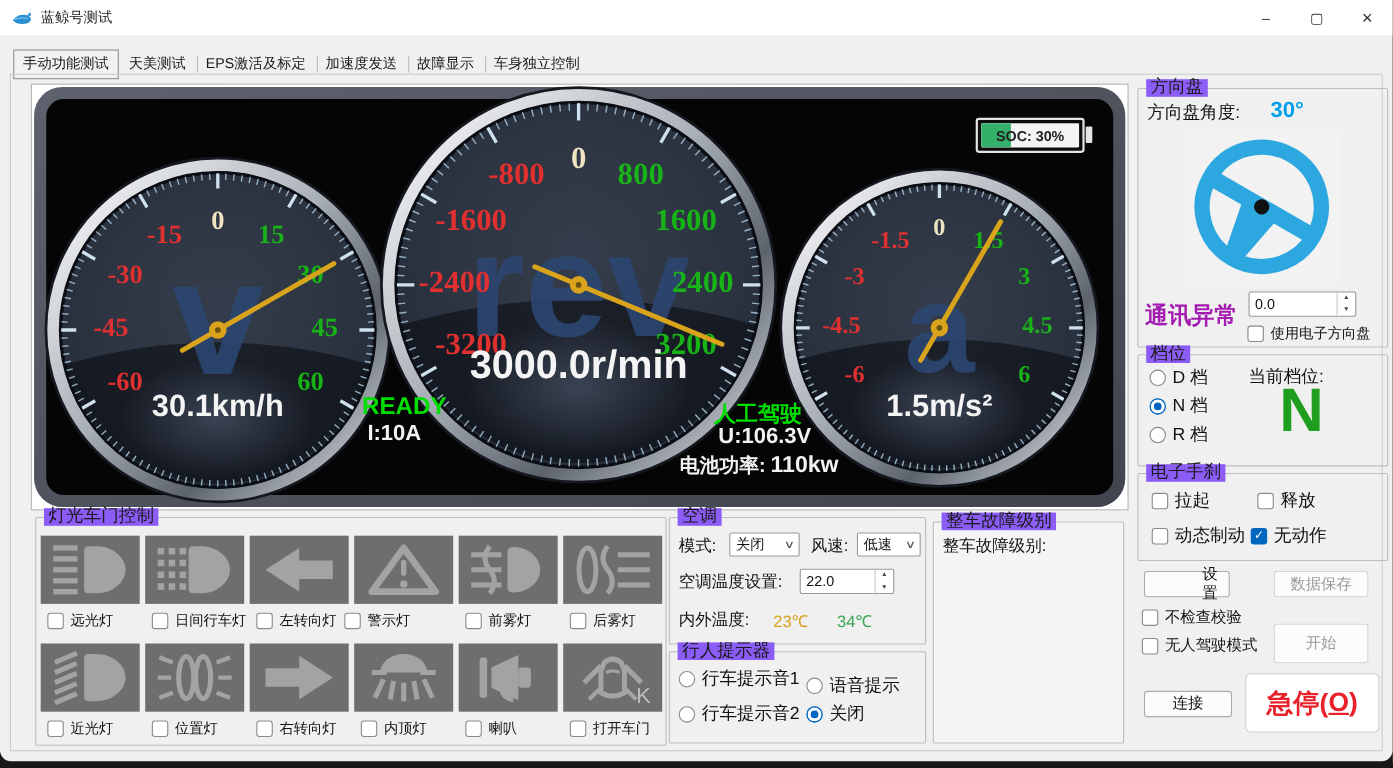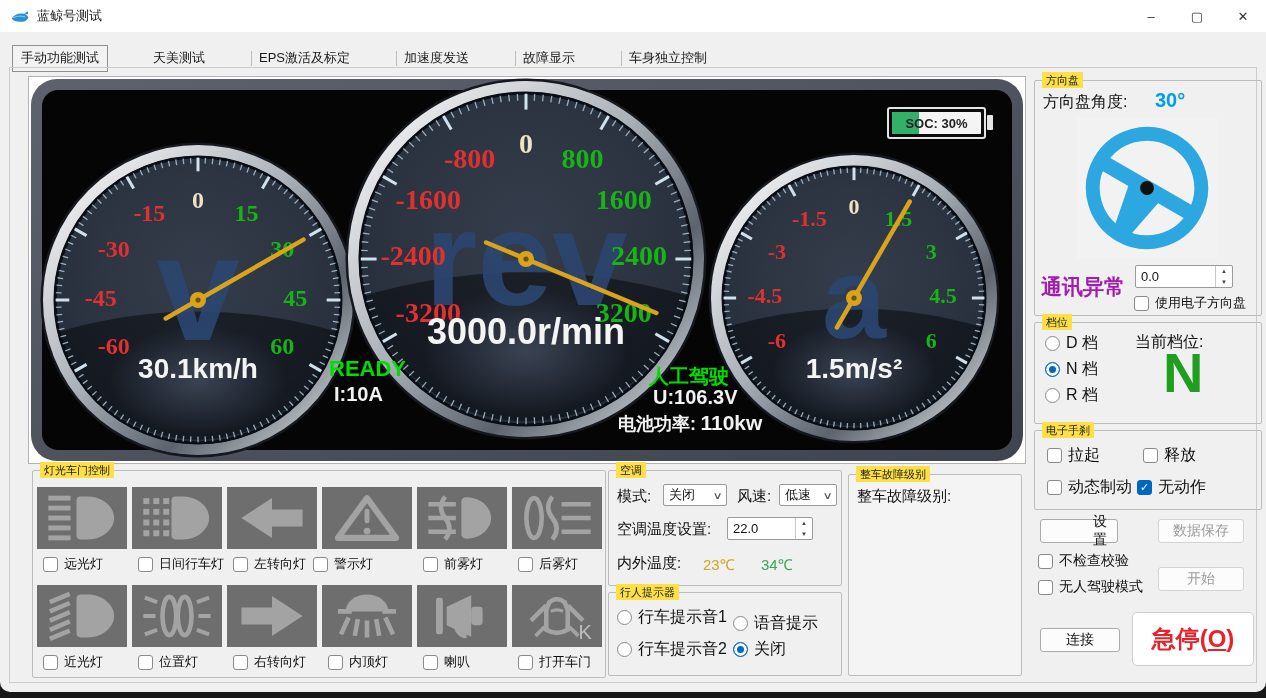--- a/index.html
+++ b/index.html
@@ -7,42 +7,42 @@
   .window{position:absolute;left:0;top:0;width:1266px;height:692px;background:#f0f0f0;
     border-radius:0 0 10px 10px;overflow:hidden;}
   
   .titlebar{position:absolute;left:0;top:0;width:100%;height:32px;background:#ffffff;display:flex;align-items:center;}
   .app-icon{margin-left:10px;width:20px;height:16px;display:inline-flex;}
   .title{margin-left:7px;font-size:13px;color:#1a1a1a;}
   .win-btns{position:absolute;right:0;top:0;height:32px;display:flex;}
   .win-btn{width:46px;height:32px;display:flex;align-items:center;justify-content:center;
     font-size:13px;color:#333;cursor:default;}
   
-  .tabbar{position:absolute;left:12px;top:45px;display:flex;align-items:center;gap:36px;}
+  .tabbar{position:absolute;left:12px;top:45px;display:flex;align-items:center;}
   .tab{position:relative;padding:3px 8px 4px 8px;font-size:13px;color:#1a1a1a;border:1px solid transparent;}
   .tab.active{border:1px solid #8f8f8f;background:#f2f2f2;}
   .tab:not(.active)+.tab:not(.active)::before{content:'';position:absolute;left:0;top:5px;bottom:5px;width:1px;background:#bdbdbd;}
   .pane{position:absolute;left:9px;top:67px;width:1246px;height:614px;border:1px solid #cccccc;}
   
   .dash{position:absolute;left:28px;top:76px;width:996px;height:386px;background:#ffffff;border:1px solid #b3b3b3;}
   .dash-frame{position:absolute;left:2px;top:2px;right:2px;bottom:2px;border-radius:26px;
     background:linear-gradient(160deg,#5d626e 0%,#4b505b 60%,#3f444e 100%);}
   .dash-inner{position:absolute;left:13px;top:13px;right:13px;bottom:13px;border-radius:16px;background:#050505;}
   .dash svg.gsvg{position:absolute;left:0;top:0;}
   .dstat{position:absolute;white-space:nowrap;}
   .soc{position:absolute;left:858px;top:30px;width:106px;height:32px;}
   .soc-body{position:absolute;left:0;top:0;right:7px;bottom:0;border:2px solid #e4e4e4;border-radius:3px;background:#0c0c0c;}
   .soc-inner{position:absolute;left:3px;top:3px;right:3px;bottom:3px;background:#f4f4f4;border-radius:1px;overflow:hidden;}
   .soc-fill{position:absolute;left:0;top:0;bottom:0;background:#33b06a;}
   .soc-text{position:absolute;left:0;top:0;right:0;bottom:0;display:flex;align-items:center;justify-content:center;
     font-size:13px;font-weight:bold;color:#222;}
   .soc-nub{position:absolute;right:0;top:8px;width:6px;height:15px;background:#e4e4e4;border-radius:1px;}
   
   .gbox{position:absolute;border:1px solid #bdbdbd;border-radius:2px;}
-  .gb-title{position:absolute;top:-9px;left:7px;background:#fde047;padding:0 4px;font-size:11px;color:#1a1a1a;line-height:16px;}
+  .gb-title{position:absolute;top:-9px;left:7px;background:#8b5cf6;padding:0 4px;font-size:16px;color:#1a1a1a;line-height:16px;}
   
   .tg{display:inline-flex;align-items:center;gap:6px;font-size:14px;color:#111;position:absolute;white-space:nowrap;}
   .tg .mark{width:15px;height:15px;border:1px solid #8a8a8a;background:#fff;box-sizing:border-box;
     display:flex;align-items:center;justify-content:center;font-size:11px;line-height:1;color:#fff;flex:0 0 15px;}
   .tg.cb .mark{border-radius:3px;}
   .tg.rd .mark{border-radius:50%;}
   .tg.cb.on .mark{background:#0067c0;border-color:#0067c0;}
   .tg.rd.on .mark{background:#0067c0;border-color:#0067c0;box-shadow:inset 0 0 0 3px #fff;}
   .tg.big{font-size:16px;}
   .tg.sm{font-size:13px;}
@@ -857,21 +857,21 @@
         <label class="tg cb on big" style="left: 102px; top: 46px;">
           <span class="mark">✓</span>
           <span>无动作</span>
         </label>
       </div>
   </div>
 
   <button class="btn" style="left:1040px;top:519px;width:78px;height:24px;padding-left:48px;">设置</button>
   <button class="btn dis" style="left:1158px;top:519px;width:86px;height:24px;">数据保存</button>
   <div id="misc-cb-slot"></div>
-  <button class="btn dis" style="left:1158px;top:567px;width:86px;height:24px;">开始</button>
+  <button class="btn dis" style="left:1158px;top:567px;width:86px;height:36px;">开始</button>
   <button class="btn" style="left:1040px;top:628px;width:80px;height:24px;">连接</button>
   <button class="estop" style="left:1132px;top:612px;width:122px;height:54px;">
     <span>急停(</span>
       <span class="u">O</span>
       <span>)</span>
   </button>
 
 <label class="tg cb sm" style="left: 1134px; top: 294px;">
       <span class="mark"></span>
       <span>使用电子方向盘</span>

